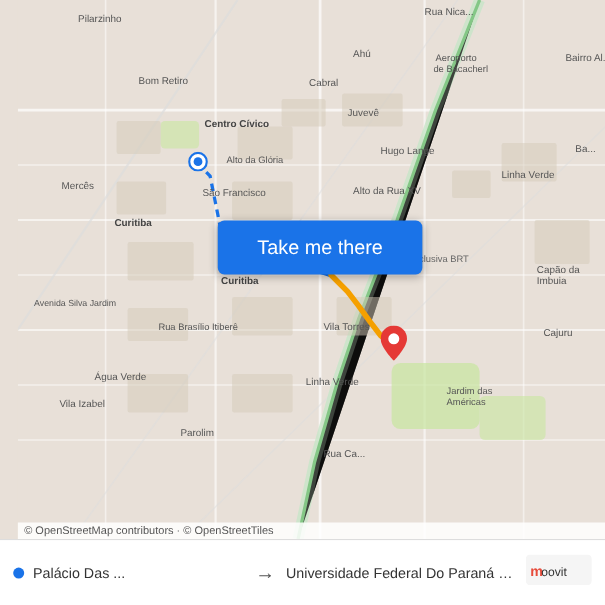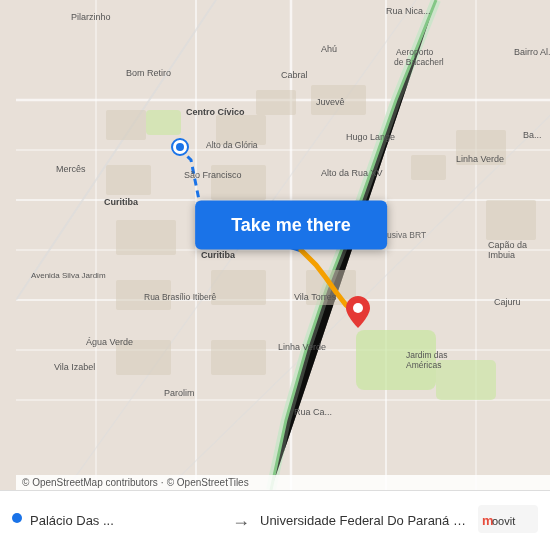--- a/index.html
+++ b/index.html
@@ -32,21 +32,21 @@
       position: absolute;
       left: 50%;
       top: 46%;
       transform: translate(-50%, -50%);
       background: #1a73e8;
       color: white;
       border: none;
       border-radius: 6px;
       padding: 14px 36px;
       font-size: 18px;
-      font-weight: bold;
+      font-weight: normal;
       cursor: pointer;
       box-shadow: 0 2px 8px rgba(0,0,0,0.3);
       white-space: nowrap;
       z-index: 10;
     }
 
     
     #destination-pin {
       position: absolute;
       left: 340px;
@@ -86,21 +86,21 @@
       display: flex;
       align-items: center;
       justify-content: space-between;
       padding: 0 12px;
       border-top: 1px solid #ddd;
       z-index: 20;
     }
 
     .bottom-location {
       display: flex;
-      align-items: flex-start;
+      align-items: center;
       flex: 1;
       min-width: 0;
     }
 
     .location-dot {
       width: 10px;
       height: 10px;
       border-radius: 50%;
       background: #1a73e8;
       margin-right: 8px;

